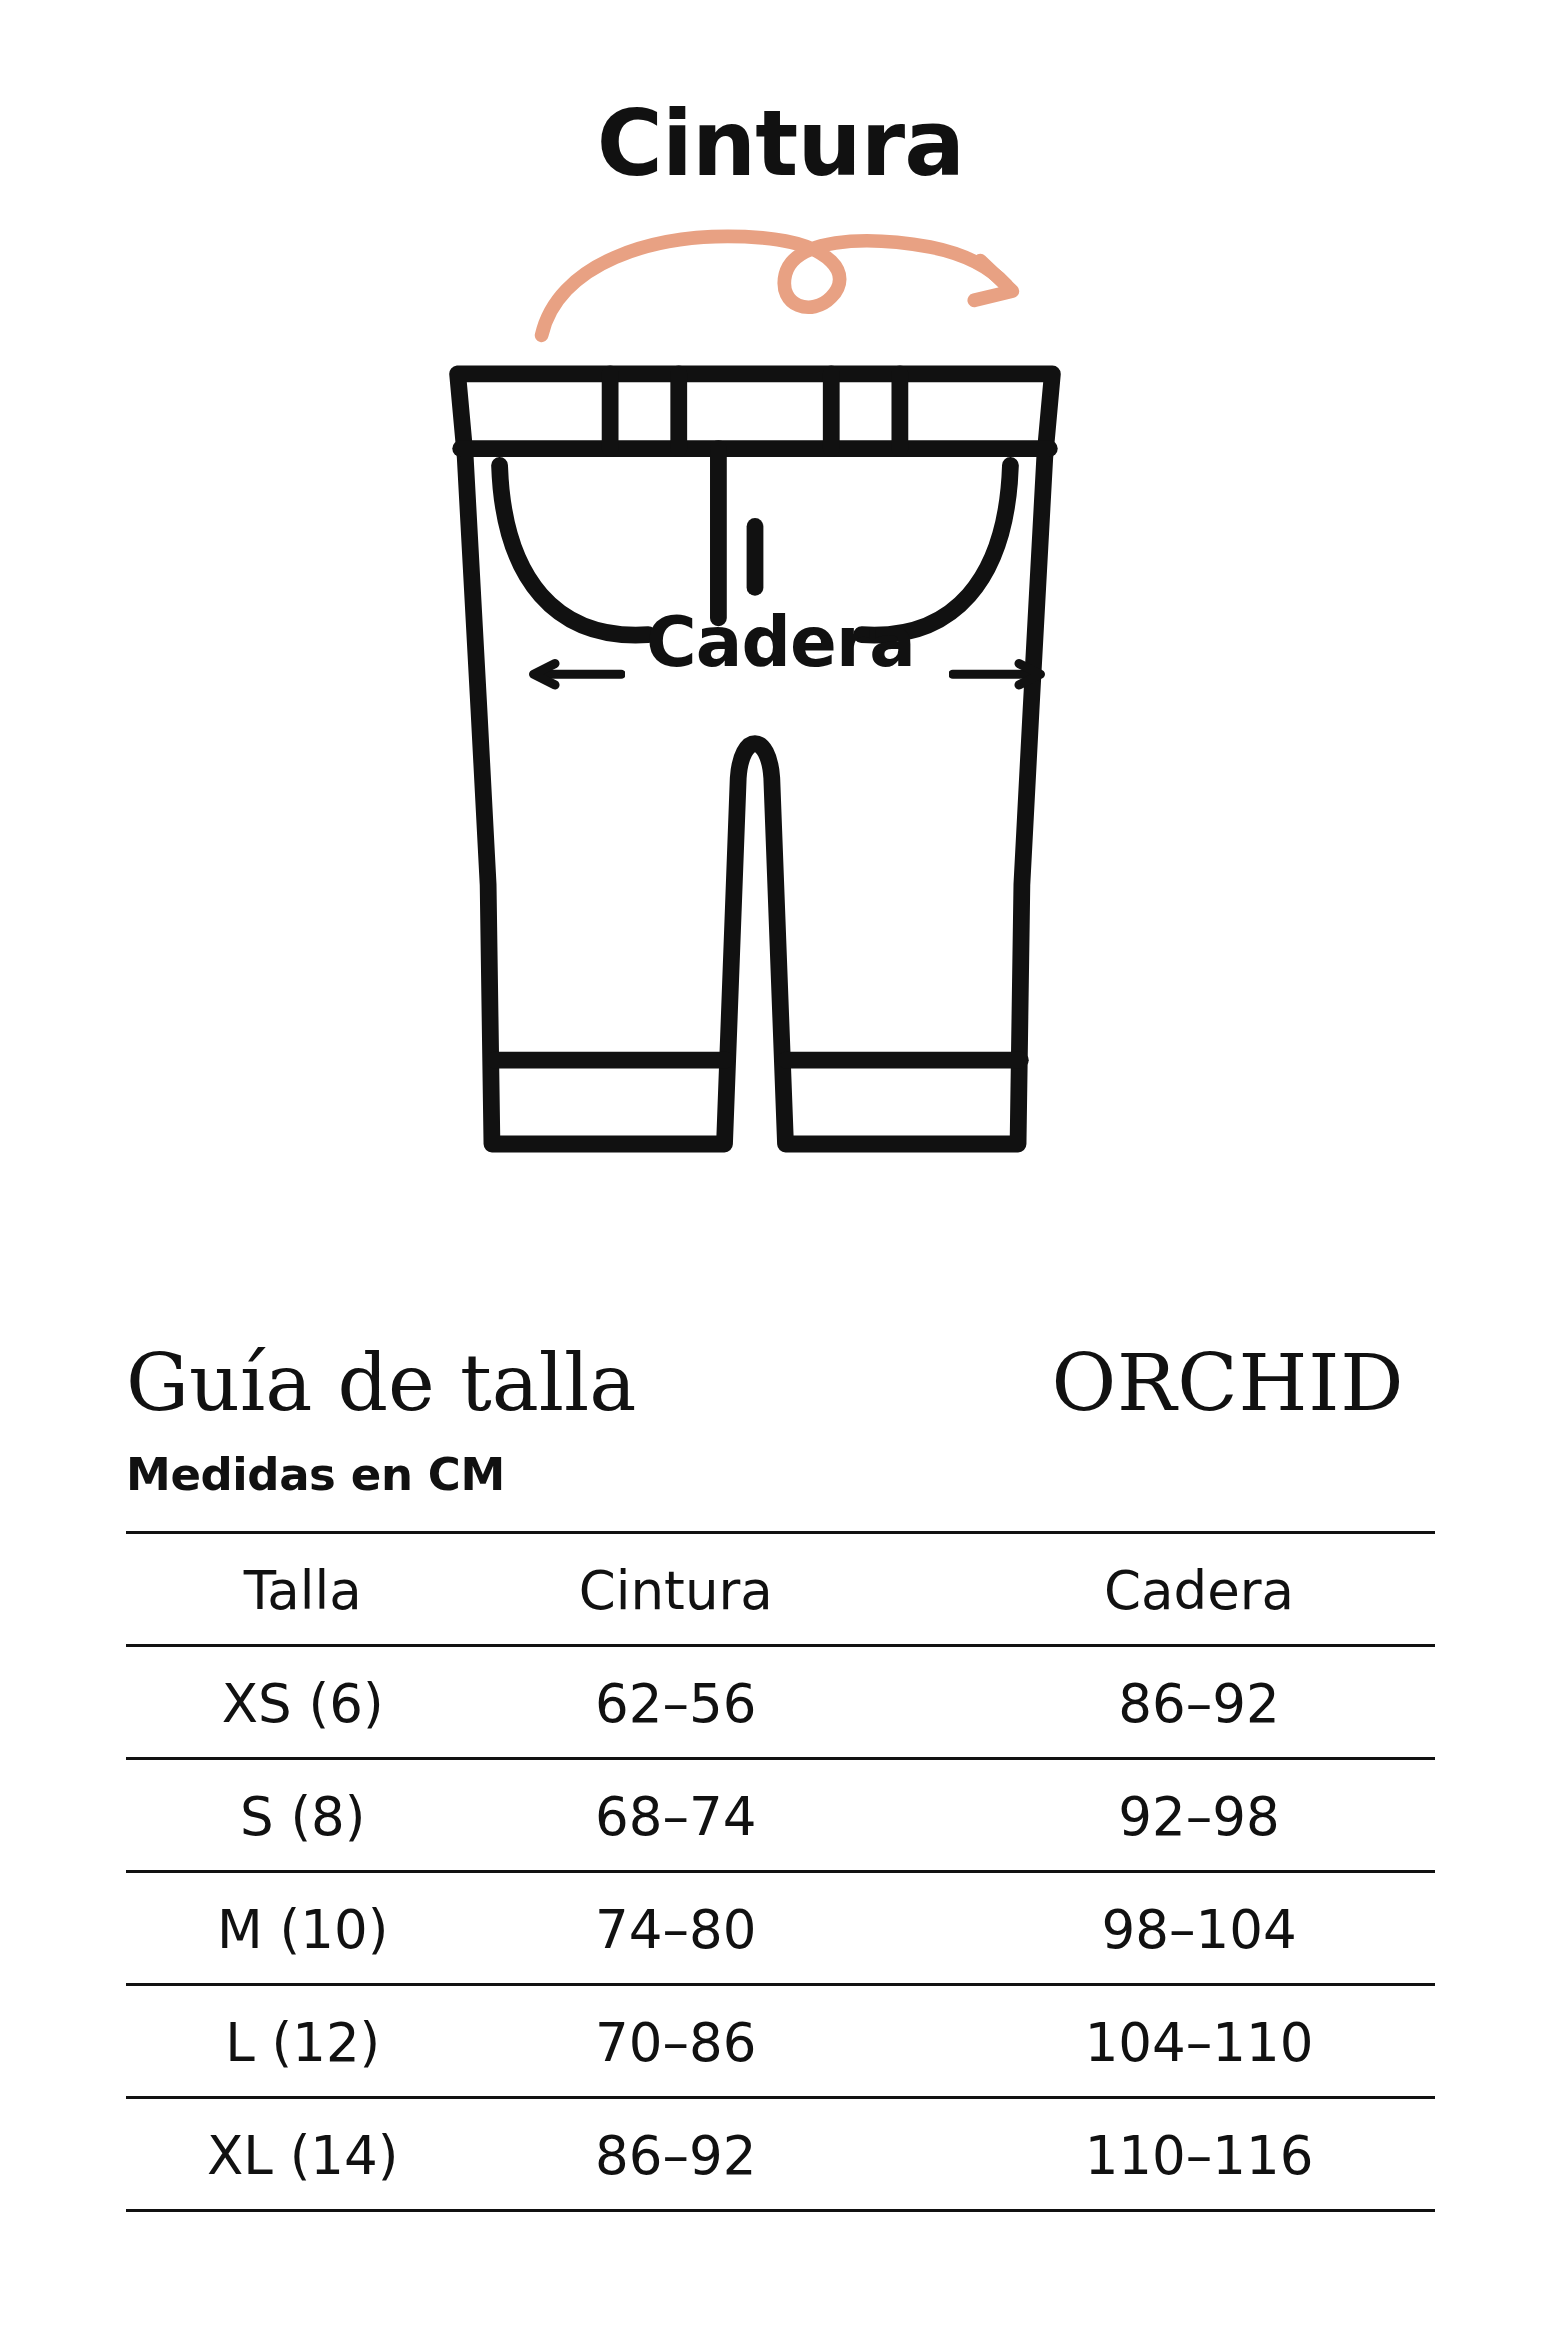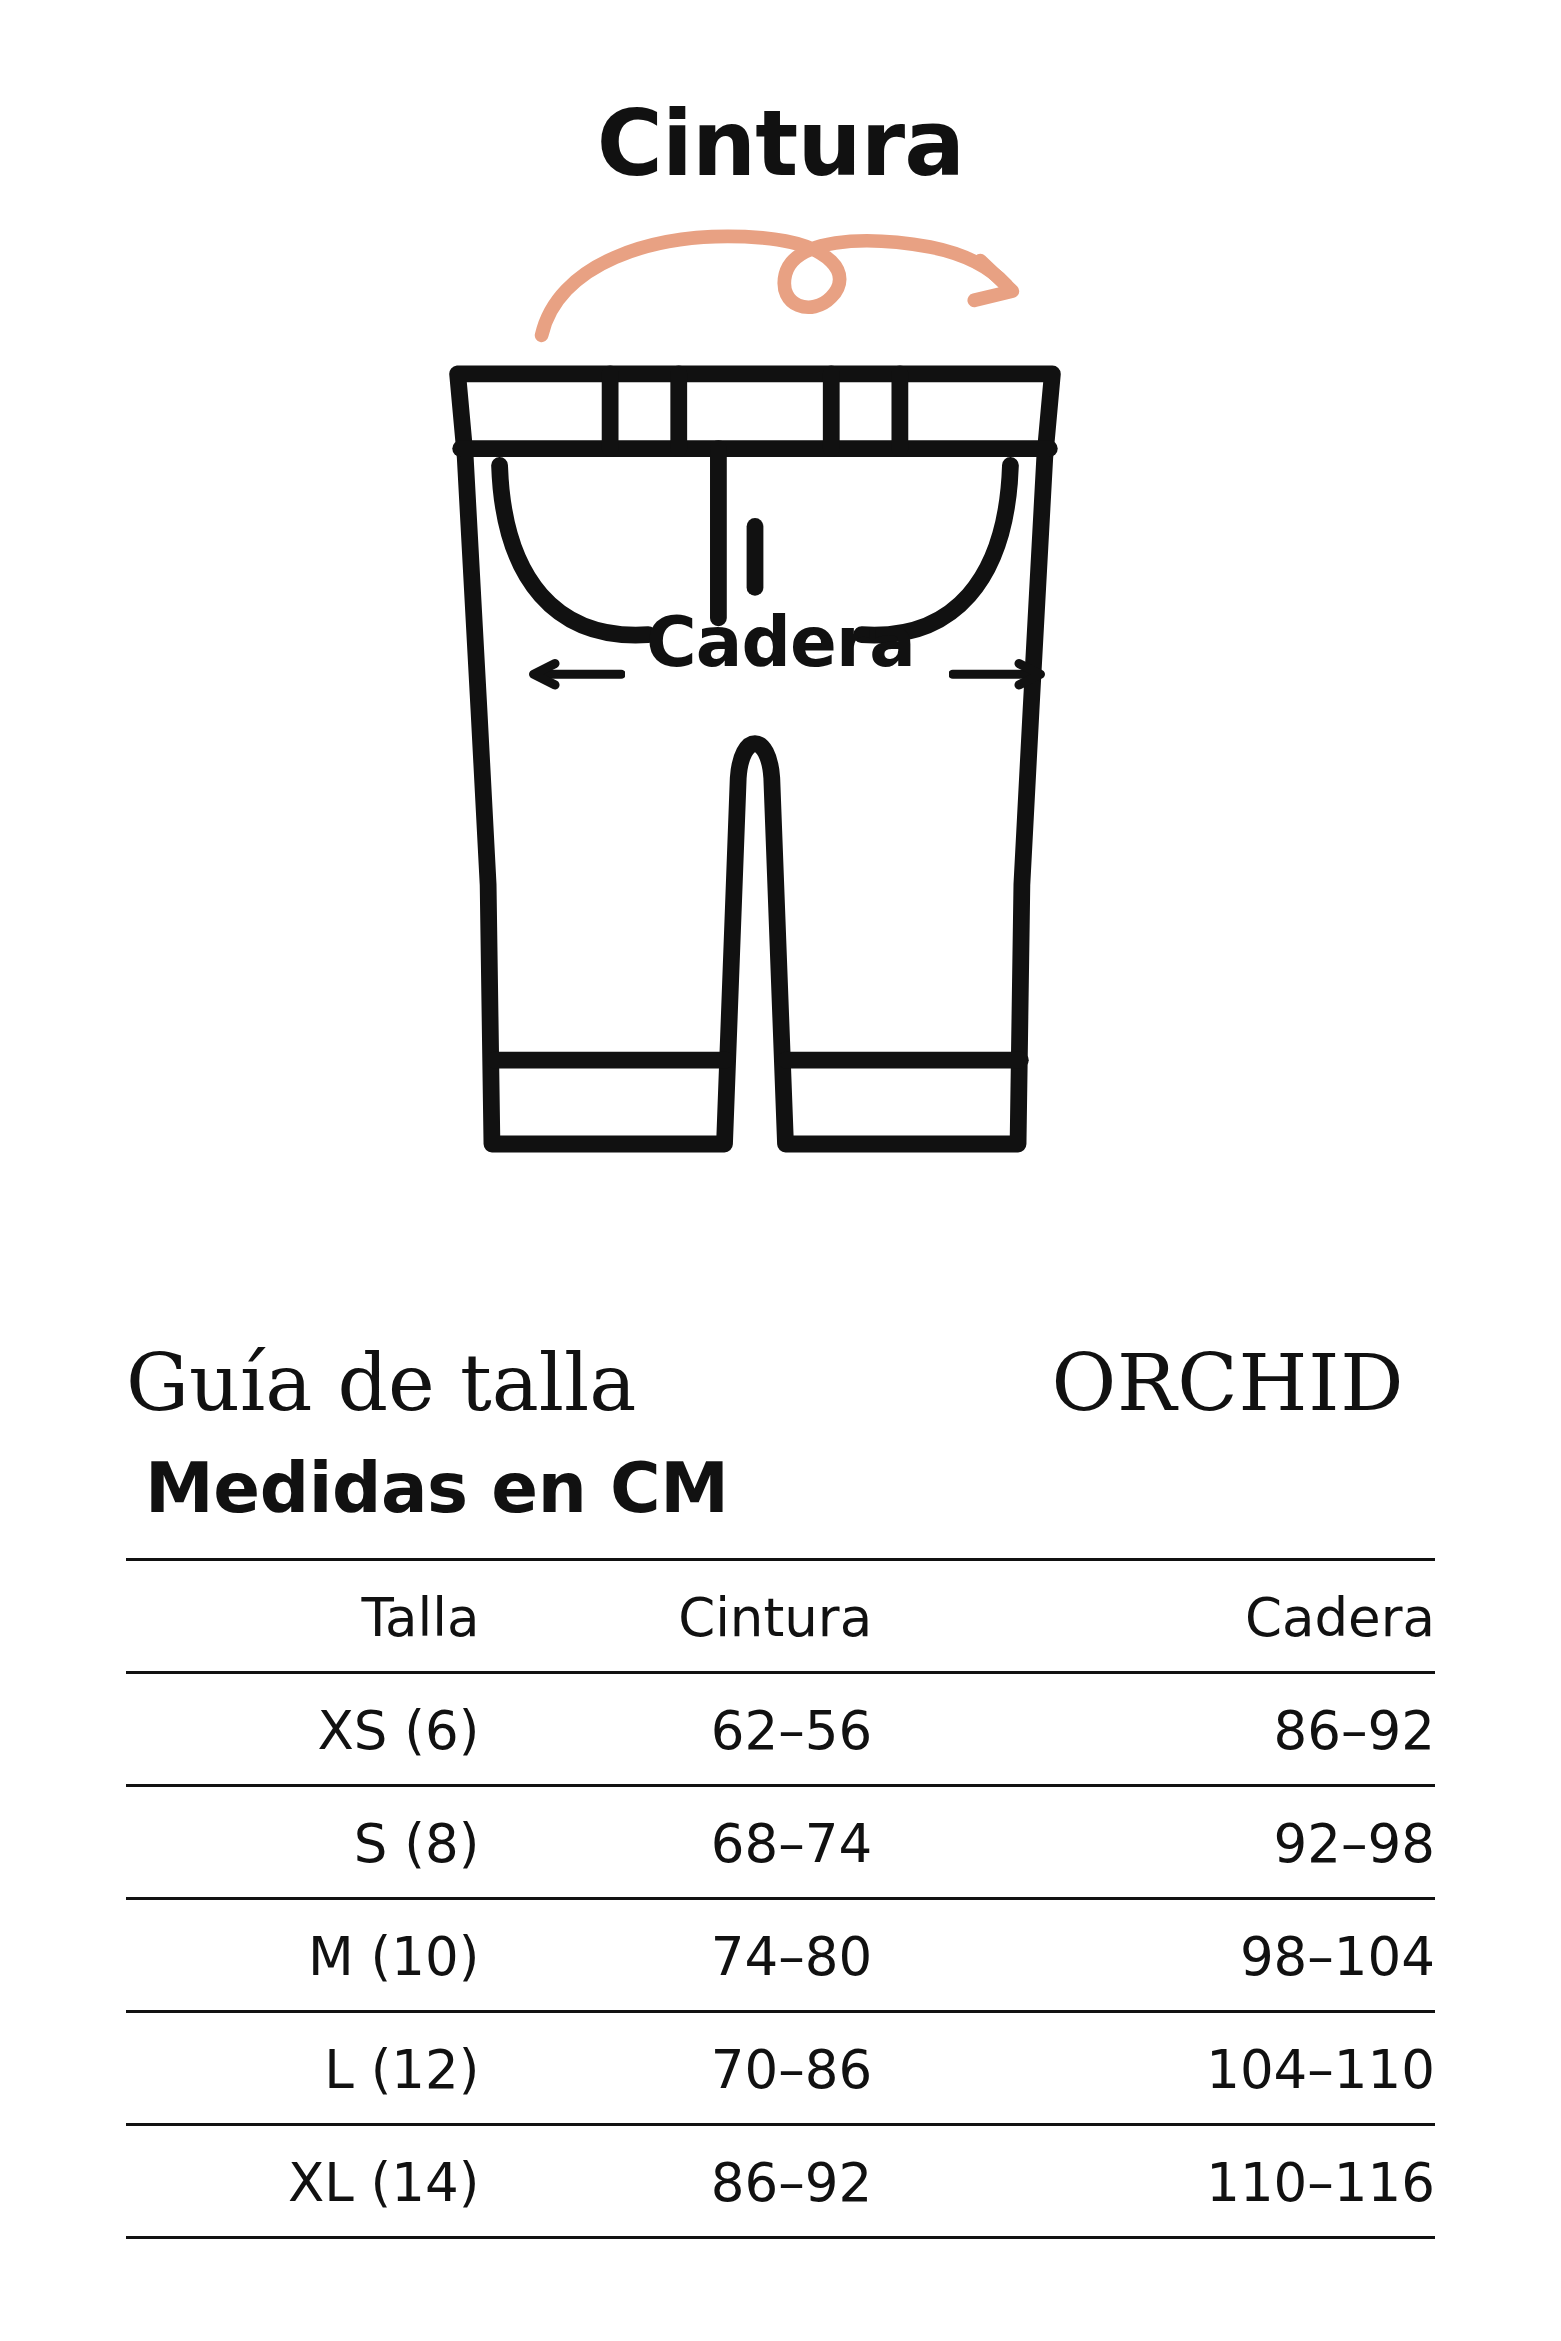--- a/index.html
+++ b/index.html
@@ -117,38 +117,37 @@
     font-family: "DejaVu Serif", serif;
     font-size: 79px;
     font-weight: 400;
     color: #111111;
     letter-spacing: 0.8px;
     line-height: 1.05;
     padding-right: 23px;
   }
   .units {
     margin-top: 23px;
-    font-size: 69px;
+    font-size: 45px;
     font-weight: 700;
     color: #111111;
     letter-spacing: -0.4px;
-    margin-left: 19px;
   }
 
   table.size-table {
     margin-top: 30.5px;
     width: 100%;
     border-collapse: collapse;
     table-layout: fixed;
   }
   table.size-table th,
   table.size-table td {
     border-top: 3px solid #111111;
     padding: 26px 0 23px 0;
-    text-align: right;
+    text-align: center;
     font-size: 53px;
     font-weight: 400;
     color: #111111;
   }
   table.size-table thead th {
     font-weight: 400;
     border-top: 3px solid #111111;
   }
   table.size-table tbody tr:last-child td {
     border-bottom: 3px solid #111111;

